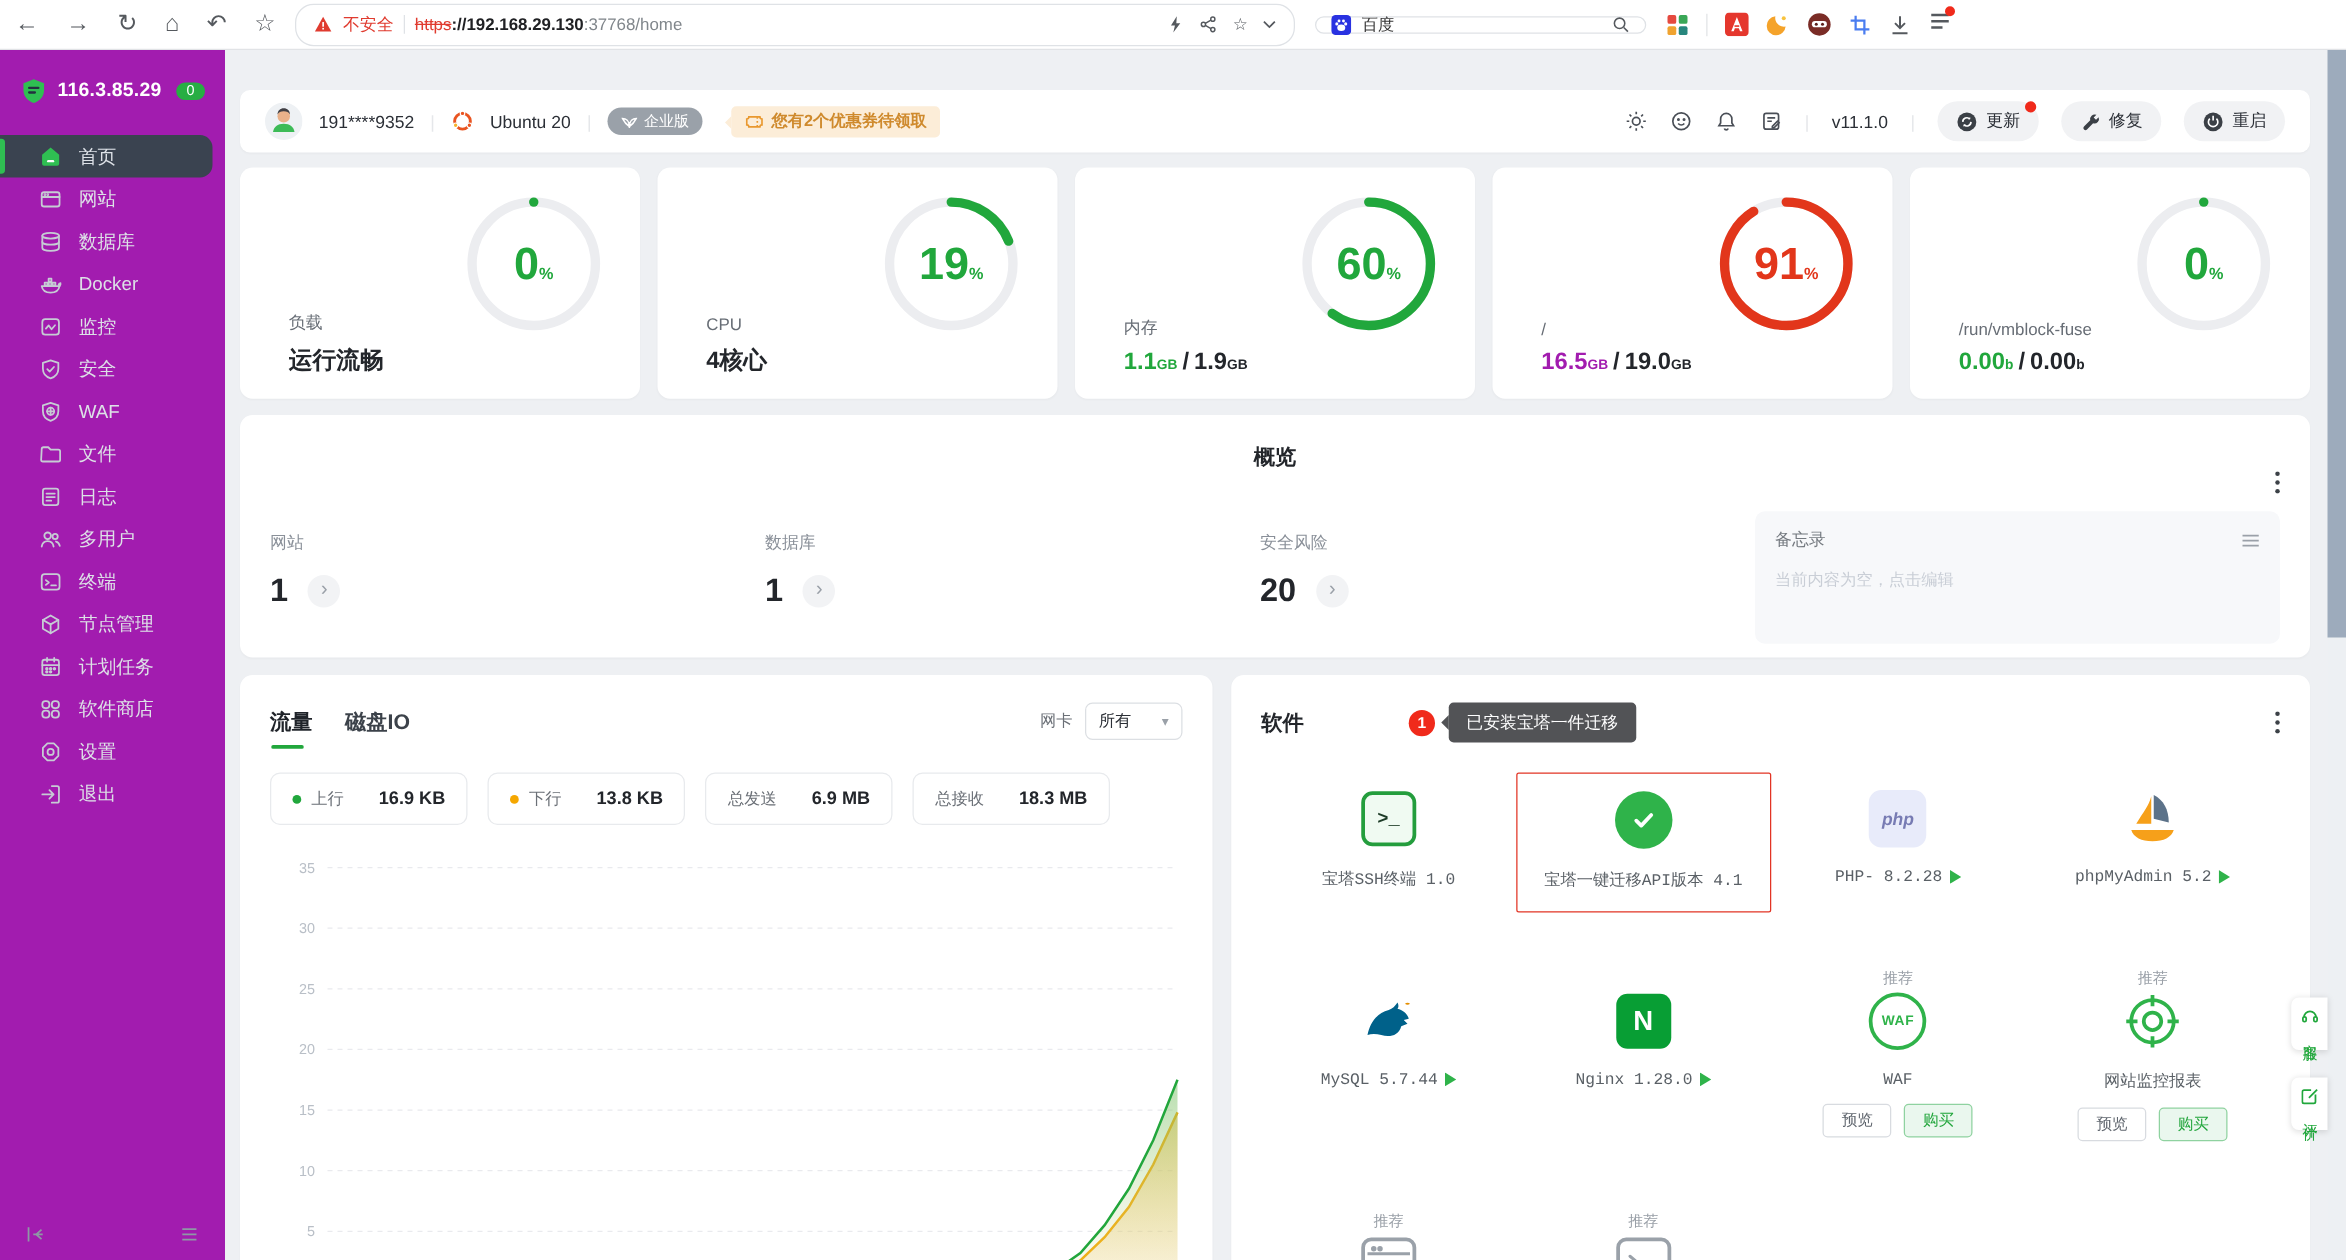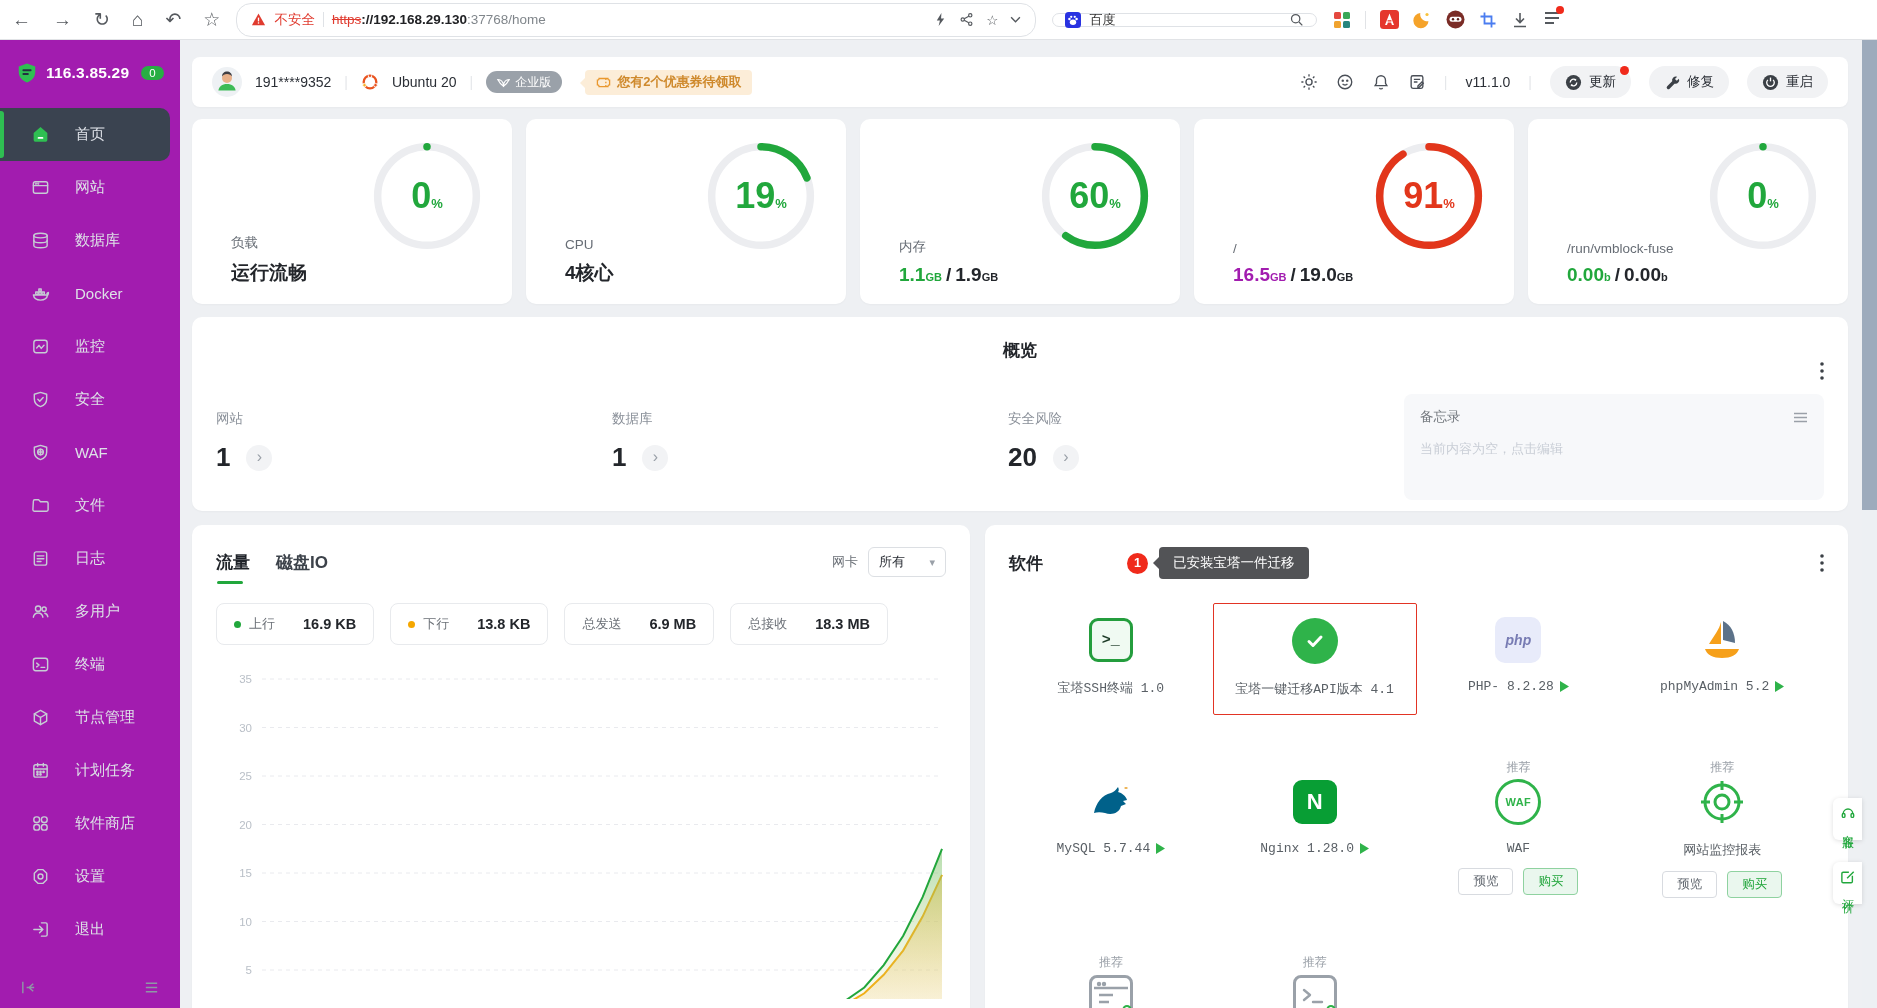--- a/index.html
+++ b/index.html
@@ -24,27 +24,27 @@
   .menu-dot { position:relative; }
   .menu-dot::after { content:''; position:absolute; right:-3px; top:-4px; width:8px; height:8px; border-radius:50%; background:#f02a1b; }
 
   
   .app { display:flex; height:968px; }
   .side { width:180px; background:#a21caf; position:relative; flex:none; }
   .side-top { display:flex; align-items:center; gap:8px; padding:22px 14px 14px 16px; }
   .side-ip { color:#fff; font-size:15.5px; font-weight:bold; letter-spacing:.2px; }
   .ip-badge { background:#27ae43; color:#fff; font-size:11.5px; border-radius:9px; padding:1px 8px; margin-left:4px; }
   .menu { margin-top:10px; padding-right:10px; }
-  .mitem { position:relative; height:53px; display:flex; align-items:center; gap:25px; padding-left:31px; color:#dde1e7; font-size:15px; cursor:pointer; border-radius:0 10px 10px 0; }
+  .mitem { position:relative; height:34px; display:flex; align-items:center; gap:13px; padding-left:31px; color:#dde1e7; font-size:15px; cursor:pointer; border-radius:0 10px 10px 0; }
   .mitem.active { background:#3a4350; }
   .mitem.active::before { content:''; position:absolute; left:0; top:3px; bottom:3px; width:4px; background:#2fbf52; border-radius:0 3px 3px 0; }
   .si { width:19px; height:19px; fill:none; stroke:#c6ccd4; stroke-width:1.5; stroke-linecap:round; stroke-linejoin:round; flex:none; }
   .side-bottom { position:absolute; bottom:12px; left:0; right:0; display:flex; justify-content:space-between; padding:0 20px; }
 
-  .main { flex:1; padding:17px 29px 0 12px; position:relative; }
+  .main { flex:1; padding:32px 29px 0 12px; position:relative; }
   .scrollbar { position:absolute; right:0; top:40px; width:15px; height:968px; background:#edf0f3; }
   .scrollbar .thumb { width:15px; height:470px; background:#9dabbc; }
 
   
   .topbar { height:50px; background:#fff; border-radius:8px; display:flex; align-items:center; padding:0 20px; gap:13px; box-shadow:0 1px 2px rgba(0,0,0,.03); }
   .tsep { color:#e5e7ea; font-size:14px; }
   .uname, .osname { font-size:14px; color:#2b2f36; }
   .edition { height:22px; border-radius:11px; background:#9aa1a9; color:#fff; font-size:12px; display:flex; align-items:center; gap:5px; padding:0 11px; cursor:pointer; }
   .promo { position:relative; height:25px; border-radius:4px; background:#fcedd8; color:#cf8a2d; font-size:13px; font-weight:bold; display:flex; align-items:center; gap:6px; padding:0 11px; margin-left:10px; cursor:pointer; }
   .promo::before { content:''; position:absolute; left:-5px; top:8px; border-top:5px solid transparent; border-bottom:5px solid transparent; border-right:5px solid #fcedd8; }

